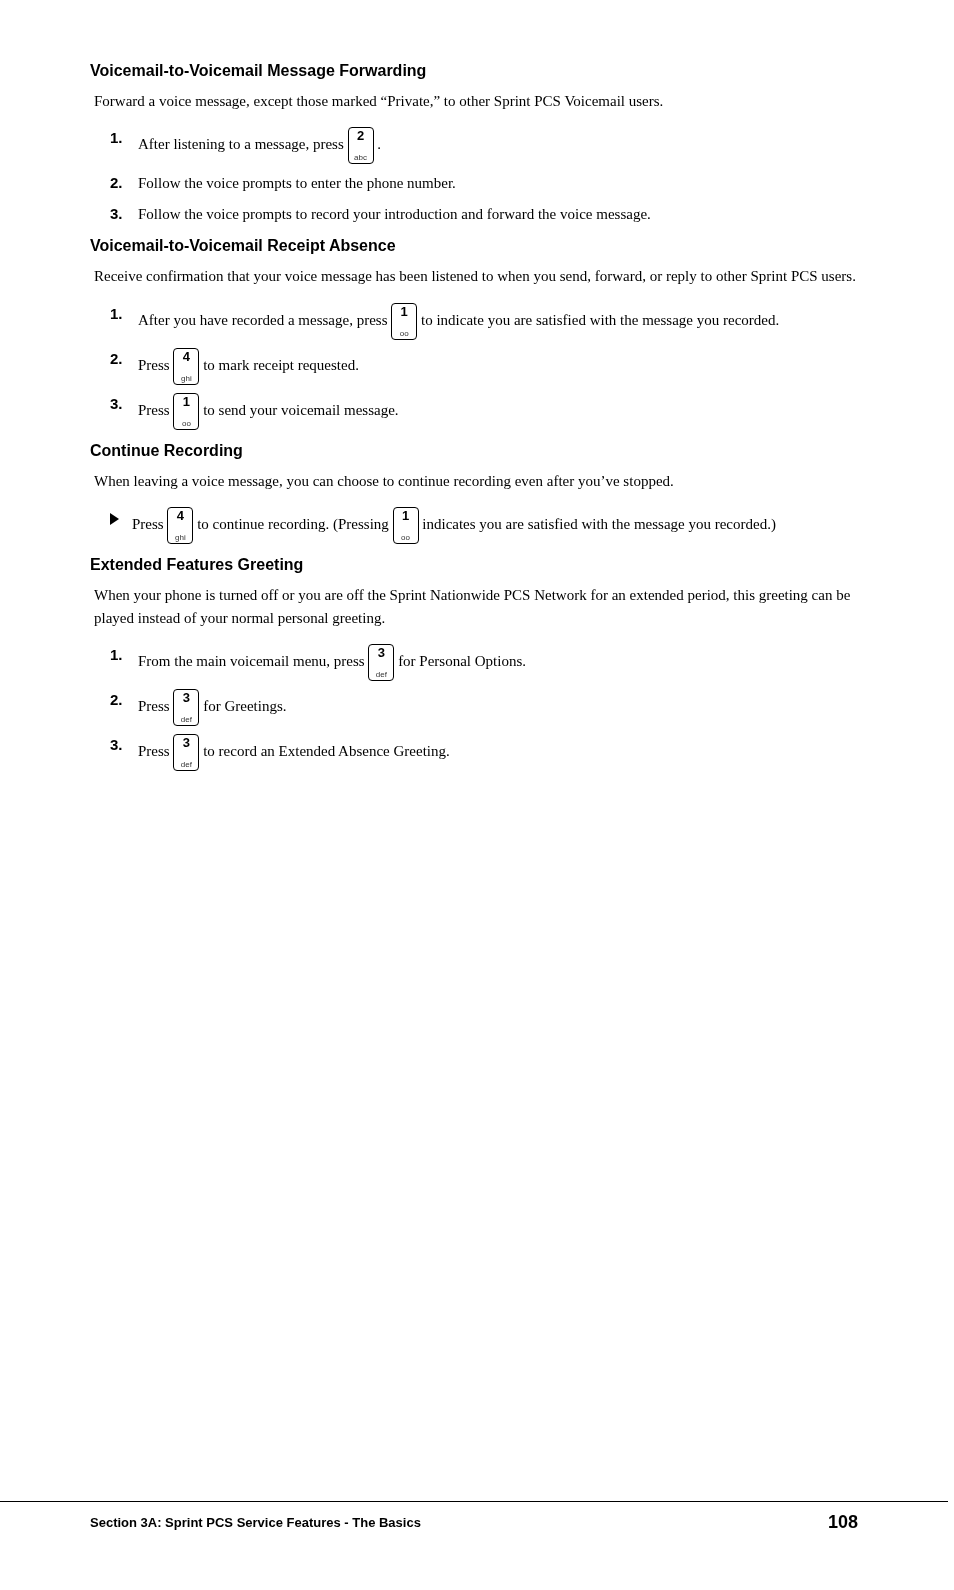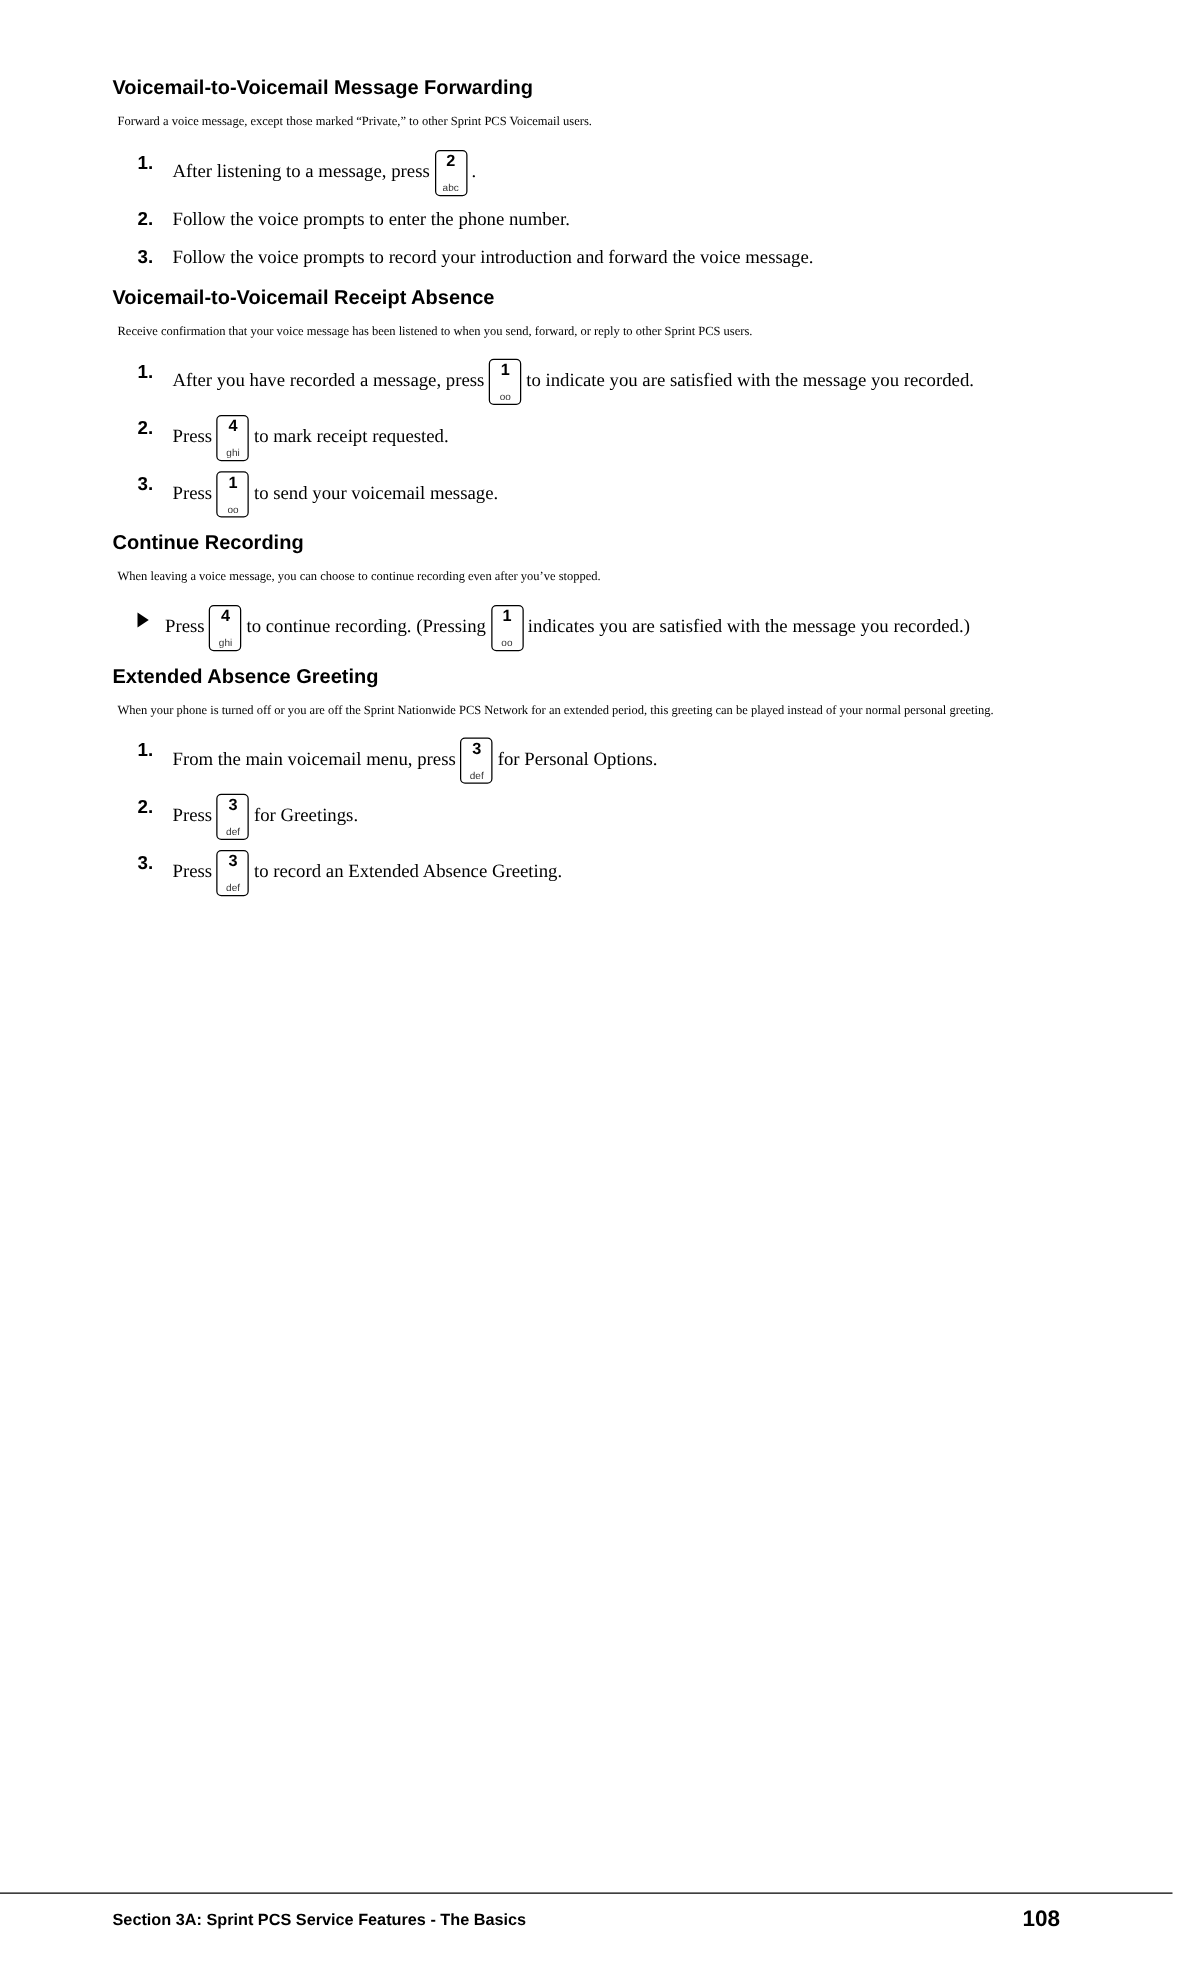--- a/index.html
+++ b/index.html
@@ -28,21 +28,21 @@
       font-size: 16px;
       margin-bottom: 10px;
       margin-top: 22px;
     }
 
     .section-title:first-child {
       margin-top: 12px;
     }
 
     .section-intro {
-      font-size: 10px;
+      font-size: 15px;
       line-height: 1.55;
       margin-bottom: 14px;
       padding-left: 4px;
     }
 
     .numbered-list {
       list-style: none;
       padding-left: 0;
       margin-bottom: 10px;
     }
@@ -120,22 +120,22 @@
 
     .bullet-list li .content {
       font-size: 15px;
       line-height: 1.5;
     }
 
     .page-footer {
       position: absolute;
       bottom: 40px;
       left: 0;
-      right: 16px;
-      padding: 4px 90px;
+      right: 6px;
+      padding: 17px 90px;
       display: flex;
       justify-content: space-between;
       align-items: center;
       border-top: 1px solid #000;
       padding-top: 10px;
     }
 
     .footer-left {
       font-family: Arial, Helvetica, sans-serif;
       font-weight: bold;
@@ -237,21 +237,21 @@
             </span> to continue recording. (Pressing <span class="key-btn">
               <span class="key-main">1</span>
               <span class="key-sub">oo</span>
             </span> indicates you are satisfied with the message you recorded.)
         </span>
       </li>
     </ul>
   </div>
 
   <div class="section">
-    <div class="section-title">Extended Absence Greeting</div>
+    <div class="section-title">Extended Features Greeting</div>
     <p class="section-intro">When your phone is turned off or you are off the Sprint Nationwide PCS Network for an extended period, this greeting can be played instead of your normal personal greeting.</p>
     <ol class="numbered-list">
       <li>
         <span class="num">1.</span>
         <span class="content">
           From the main voicemail menu, press <span class="key-btn">
               <span class="key-main">3</span>
               <span class="key-sub">def</span>
             </span> for Personal Options.
         </span>

